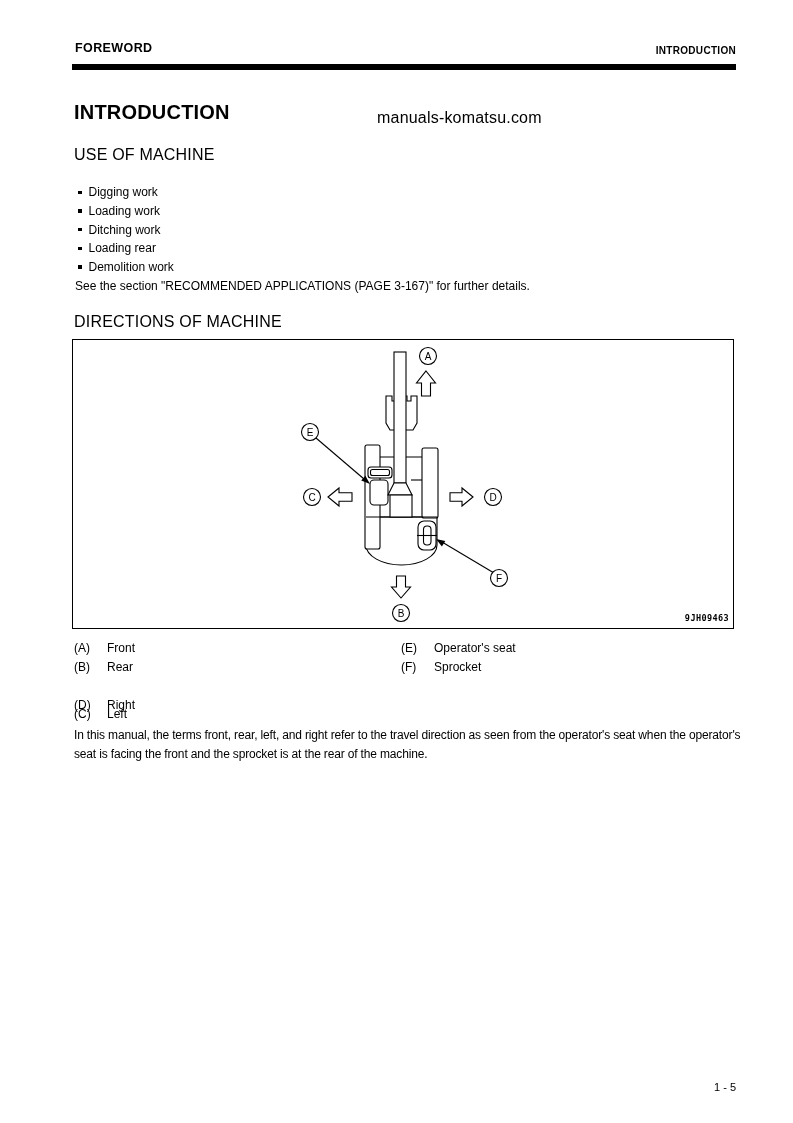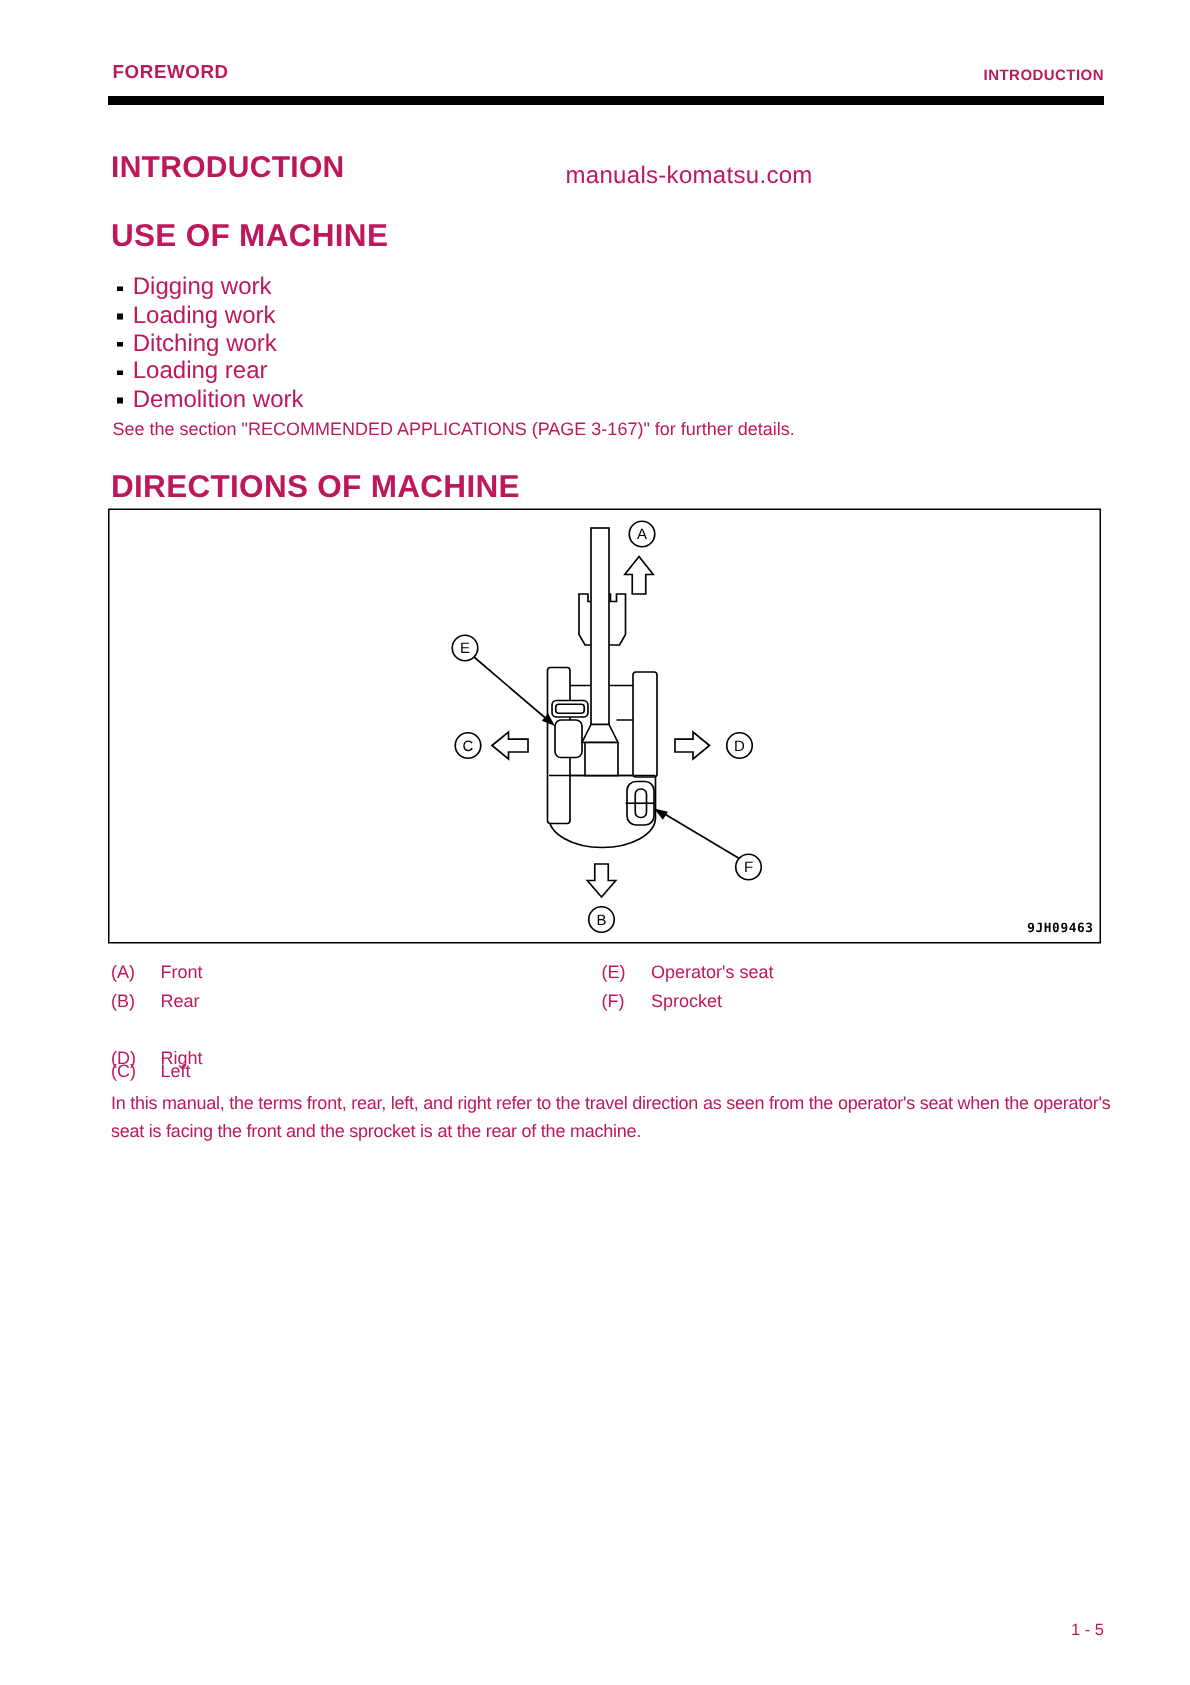--- a/index.html
+++ b/index.html
@@ -1,32 +1,32 @@
 <!DOCTYPE html>
 <html><head>
 <meta charset="utf-8">
 <style>
   html,body{margin:0;padding:0;background:#fff;}
   .page{
     position:relative;width:793px;height:1123px;background:#fff;
-    font-family:"Liberation Sans",sans-serif;color:#be185d;overflow:hidden;
+    font-family:"Liberation Sans",sans-serif;color:#000000;overflow:hidden;
   }
   .hdr-left{position:absolute;left:75px;top:41px;font-size:12.5px;font-weight:bold;letter-spacing:.4px;}
   .hdr-right{position:absolute;left:72px;top:45px;width:664px;text-align:right;font-size:10px;font-weight:bold;letter-spacing:.3px;}
   .hdr-rule{position:absolute;left:72px;top:64px;width:664px;height:6px;background:#000;}
   .doc-title{position:absolute;left:74px;top:101px;font-size:20px;font-weight:bold;letter-spacing:.2px;}
   .watermark{position:absolute;left:377px;top:109px;font-size:16px;font-weight:400;letter-spacing:.2px;}
-  .h2{position:absolute;font-size:21px;font-weight:bold;letter-spacing:.2px;}
+  .h2{position:absolute;font-size:16px;font-weight:normal;letter-spacing:.2px;}
   .h2-use{left:74px;top:146px;}
   .h2-dir{left:74px;top:313px;}
   .body-text{position:absolute;font-size:12px;line-height:14px;}
   .use-intro{left:75px;top:166px;}
   .use-outro{left:75px;top:279px;}
   .bullet-list{position:absolute;left:78px;top:183px;margin:0;padding:0;list-style:none;}
-  .bullet-item{height:18.7px;display:flex;align-items:center;font-size:16px;}
+  .bullet-item{height:18.7px;display:flex;align-items:center;font-size:12px;}
   .bullet-square{width:3.5px;height:3.5px;background:#000;margin-right:7px;flex:0 0 auto;}
   .figure{position:absolute;left:72px;top:339px;width:662px;height:290px;border:1px solid #000;box-sizing:border-box;background:#fff;}
   .figure svg{display:block;}
   .legend{position:absolute;left:74px;top:641px;width:662px;height:78px;font-size:12px;}
   .legend-row{position:absolute;white-space:nowrap;}
   .legend-key{display:inline-block;width:33px;}
   .lr-a{left:0;top:0;} .lr-b{left:0;top:19px;} .lr-c{left:0;top:38px;margin-top:28px;} .lr-d{left:0;top:57px;}
   .lr-e{left:327px;top:0;} .lr-f{left:327px;top:19px;}
   .note{position:absolute;left:74px;top:726px;width:668px;font-size:12px;line-height:18.6px;letter-spacing:-0.16px;}
   .page-num{position:absolute;left:436px;top:1081px;width:300px;text-align:right;font-size:11px;}

